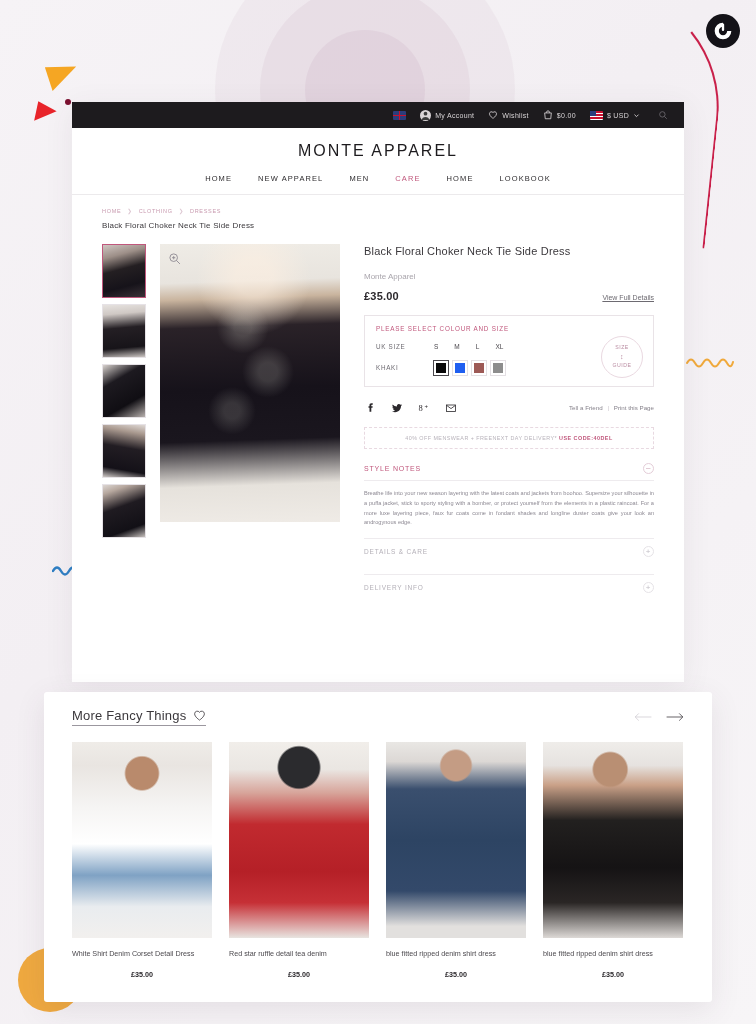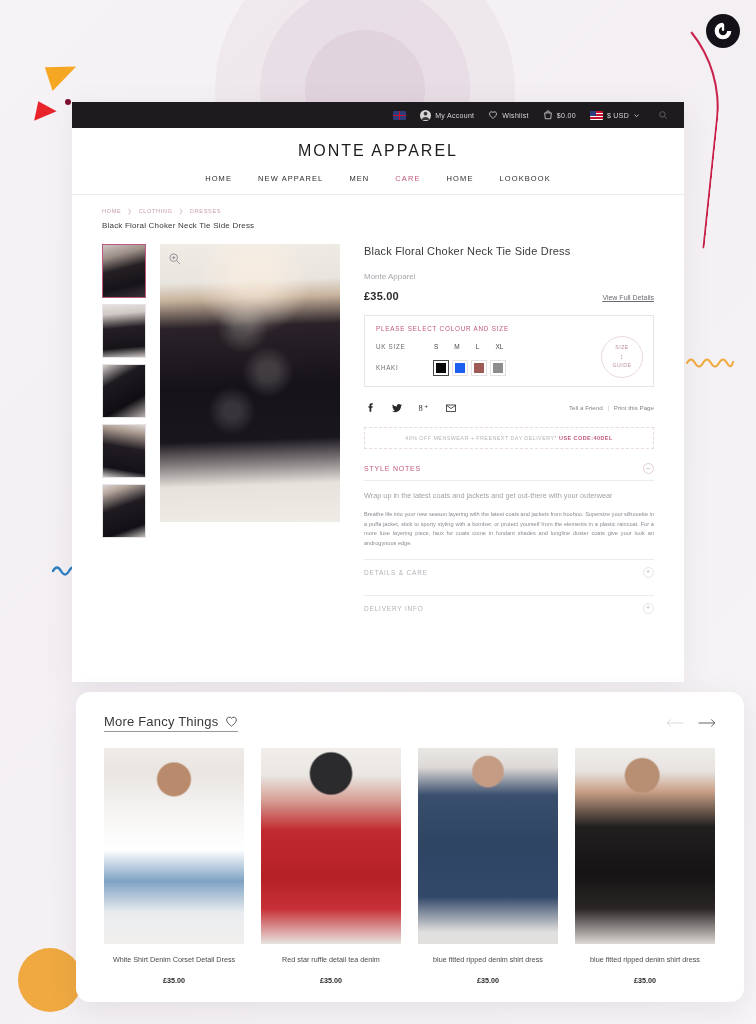--- a/index.html
+++ b/index.html
@@ -263,25 +263,24 @@
     font-size: 6.5px; letter-spacing: .8px; color: #b4b0b8; cursor: pointer;
   }
   .acc-row .acc-sign { border-color: #e6e3e7; color: #c2bec6; }
 
   
   .carousel {
     position: absolute;
     left: 44px; top: 692px;
     width: 668px; height: 310px;
     background: #fff;
-    border-radius: 14px;
+    border-radius: 3px;
     box-shadow: 0 8px 30px rgba(80,60,80,.10);
     z-index: 10;
-    padding: 22px 28px 0;
-    margin-left: 32px;
+    padding: 16px 28px 0;
   }
   .car-head { display: flex; align-items: center; justify-content: space-between; }
   .car-title {
     font-size: 13px; color: #3b383c; letter-spacing: .2px;
     border-bottom: 1px solid #9b979f; padding-bottom: 2px;
     display: flex; align-items: center; gap: 7px;
   }
   .car-title .heart { width: 13px; height: 13px; color: #3b383c; }
   .car-title .heart svg { width: 100%; height: 100%; display: block; }
   .car-arrows { display: flex; gap: 14px; }
@@ -292,21 +291,21 @@
 
   .cards { display: flex; gap: 17px; margin-top: 16px; }
   .card { width: 140px; cursor: pointer; }
   .card-img {
     width: 140px; height: 196px;
     background-size: cover; background-position: center top;
     background-color: #f0eef0;
   }
   .card-name {
     margin-top: 10px; font-size: 7.2px; color: #4b484d;
-    text-align: center; line-height: 1.55;
+    line-height: 1.55;
   }
   .card-price {
     margin-top: 11px; font-size: 7.2px; color: #2b282c;
     text-align: center; font-weight: bold;
   }
 </style>
 </head>
 <body>
 
 <div class="bg-wash"></div>
@@ -506,21 +505,20 @@
 
       <div class="promo">
         <span>40% OFF MENSWEAR + FREENEXT DAY DELIVERY*</span>
         <b>USE CODE:40DEL</b>
       </div>
 
       <div class="acc-h">
         <span>STYLE NOTES</span>
         <span class="acc-sign">–</span>
       </div>
-      <div class="lede">Wrap up in the latest coats and jackets and get out-there with your outerwear</div>
       <div class="body-copy">Breathe life into your new season layering with the latest coats and jackets from boohoo. Supersize your silhouette in a puffa jacket, stick to sporty styling with a bomber, or protect yourself from the elements in a plastic raincoat. For a more luxe layering piece, faux fur coats come in fondant shades and longline duster coats give your look an androgynous edge.</div>
 
       <div class="acc-row">
         <span>DETAILS &amp; CARE</span>
         <span class="acc-sign">+</span>
       </div>
       <div class="acc-row">
         <span>DELIVERY INFO</span>
         <span class="acc-sign">+</span>
       </div>

